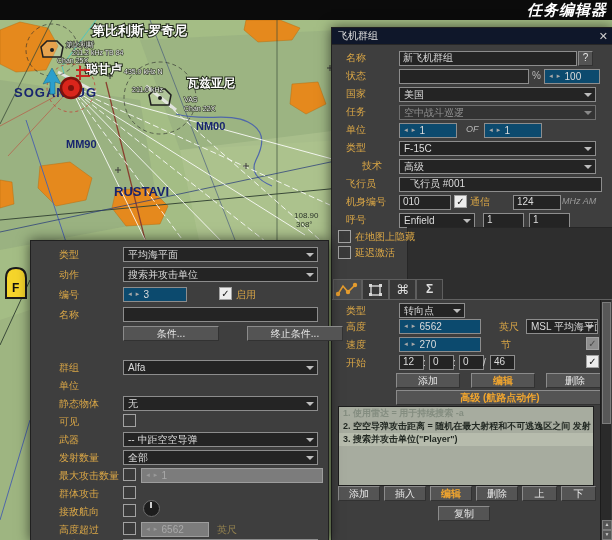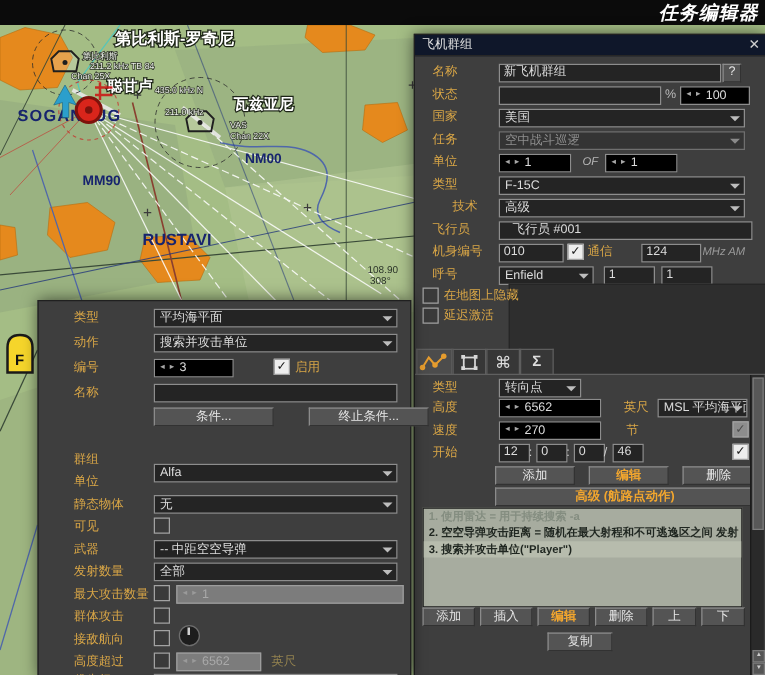--- a/index.html
+++ b/index.html
@@ -17,21 +17,21 @@
   .lbl{color:#d9a646;font-size:10px;line-height:13px;white-space:nowrap;}
   .lbl.dim{color:#93824f;}
   .txt{color:#b9b9b9;font-size:10px;line-height:13px;white-space:nowrap;}
   .fld{background:#242424;border:1px solid #8d8d8d;color:#dcdcdc;font-size:10px;line-height:12px;
        padding:0 3px;height:13px;overflow:hidden;white-space:nowrap;}
   .dd{background:#242424;border:1px solid #8d8d8d;color:#dcdcdc;font-size:10px;line-height:13px;
       padding:0 14px 0 4px;height:13px;overflow:hidden;white-space:nowrap;}
   .dd:after{content:'';position:absolute;right:3px;top:5px;border:4px solid transparent;border-top-color:#bdbdbd;}
   .dd.dis{color:#8f8f8f;background:#343434;border-color:#6f6f6f;}
   .dd.dis:after{border-top-color:#8a8a8a;}
-  .spin{display:flex;align-items:center;background:#000000;border:1px solid #8d8d8d;height:13px;
+  .spin{display:flex;align-items:center;background:#0c4a6e;border:1px solid #8d8d8d;height:13px;
         padding:0 3px;font-size:10px;color:#dcdcdc;white-space:nowrap;}
   .spin .ar{font-size:6px;color:#a8a8a8;margin-right:3px;line-height:13px;}
   .spin.dis{background:#7c7c7c;border-color:#9d9d9d;color:#a9a9a9;}
   .spin.dis .ar{color:#9a9a9a;}
   .btn{background:#545454;border:1px solid;border-color:#8b8b8b #323232 #323232 #8b8b8b;color:#e6e6e6;
        font-size:10px;text-align:center;line-height:13px;overflow:hidden;white-space:nowrap;}
   .btn.acc{color:#f2a62e;font-weight:bold;}
   .cb{width:11px;height:11px;background:#3a3a3a;border:1px solid #a2a2a2;font-size:10px;line-height:11px;
       text-align:center;color:#161616;font-weight:bold;}
   .cb.on{background:#ededed;}
@@ -316,21 +316,21 @@
   <div class="abs cb on" style="left:188px;top:46px;">✓</div>
   <div class="abs lbl" style="left:205px;top:47px;">启用</div>
 
   <div class="abs lbl" style="left:28px;top:67px;">名称</div>
   <div class="abs fld" style="left:92px;top:66px;width:187px;"></div>
 
   <div class="abs btn" style="left:92px;top:85px;width:94px;">条件...</div>
   <div class="abs btn" style="left:196px;top:85px;width:94px;margin-left:20px;">终止条件...</div>
 
   <div class="abs lbl" style="left:28px;top:120px;">群组</div>
-  <div class="abs dd" style="left:92px;top:119px;width:175px;margin-top:11px;">Alfa</div>
+  <div class="abs dd" style="left:92px;top:119px;width:175px;">Alfa</div>
 
   <div class="abs lbl" style="left:28px;top:138px;">单位</div>
 
   <div class="abs lbl" style="left:28px;top:156px;">静态物体</div>
   <div class="abs dd" style="left:92px;top:155px;width:175px;">无</div>
 
   <div class="abs lbl" style="left:28px;top:174px;">可见</div>
   <div class="abs cb" style="left:92px;top:173px;"></div>
 
   <div class="abs lbl" style="left:28px;top:192px;">武器</div>

